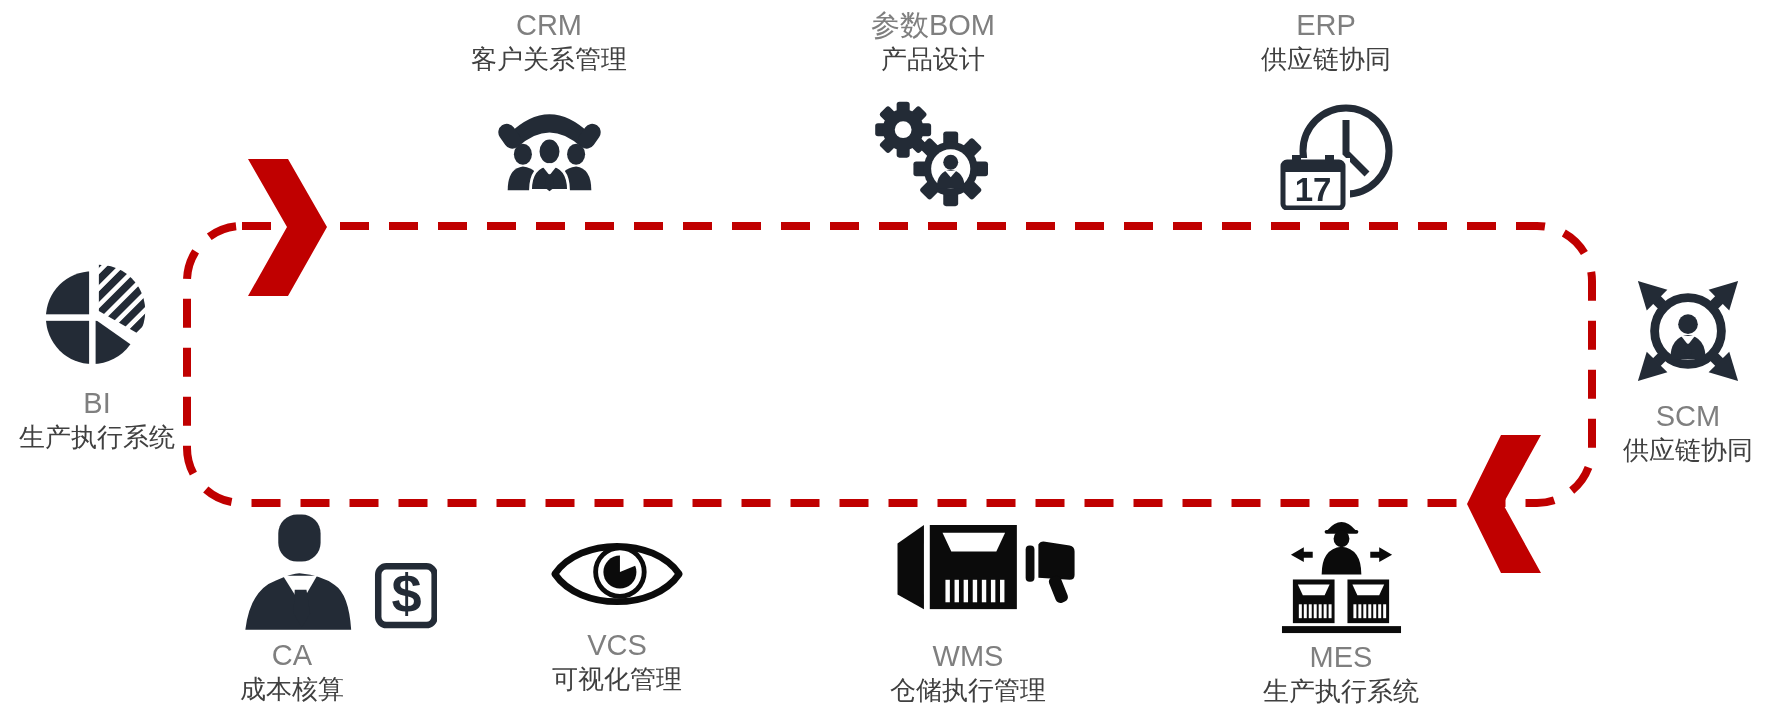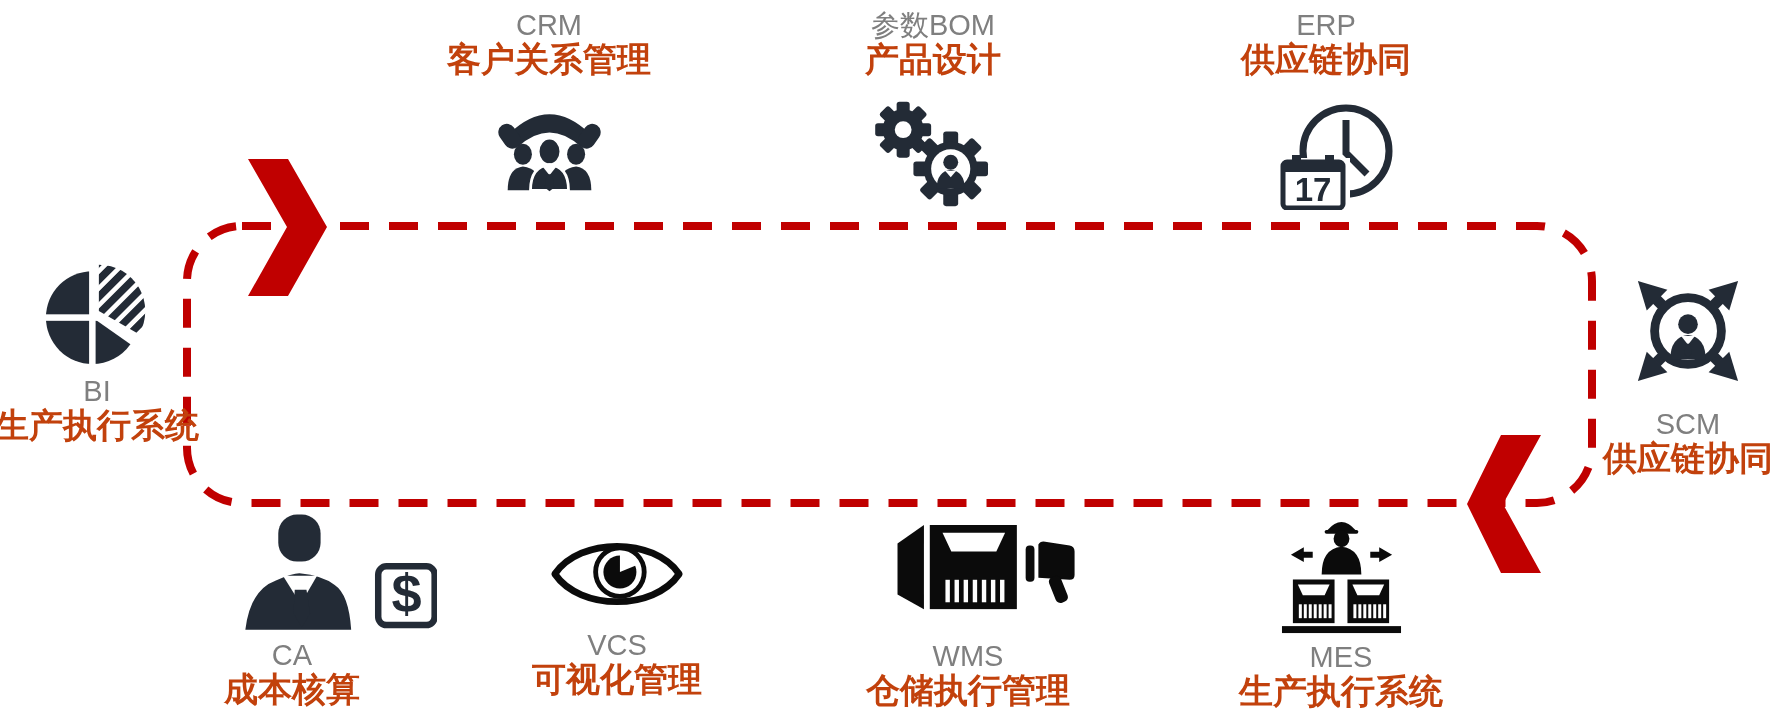--- a/index.html
+++ b/index.html
@@ -4,21 +4,21 @@
 <style>
   html,body{margin:0;padding:0;background:#fff;}
   #canvas{
     position:relative;width:1772px;height:717px;overflow:hidden;background:#ffffff;
     font-family:"Liberation Sans","DejaVu Sans",sans-serif;
   }
   .bg-svg{position:absolute;left:0;top:0;width:1772px;height:717px;}
   .node{position:absolute;width:240px;display:flex;flex-direction:column;align-items:center;text-align:center;}
   .label{color:#7f7f7f;}
   .abbr{font-size:29px;line-height:35px;color:#7f7f7f;}
-  .cn{font-size:34px;line-height:33px;color:#c2410c;font-weight:bold;}
+  .cn{font-size:26px;line-height:33px;color:#404040;}
   .icon{display:block;}
   .ic-dark{fill:#232b36;}
   .ic-black{fill:#0b0b0b;}
   svg text{font-family:"Liberation Sans","DejaVu Sans",sans-serif;}
 </style>
 </head>
 <body>
 
 <div id="canvas">
 
@@ -106,21 +106,21 @@
       </defs>
       <g class="ic-dark">
         <path d="M51,62 L51,12 A50,50 0 0 0 1,62 Z"></path>
         <path d="M51,62 L1,62 A50,50 0 0 0 51,112 Z"></path>
         <path d="M51,62 L92,90.7 A50,50 0 0 1 51,112 Z"></path>
       </g>
       <rect x="-2" y="58.5" width="108" height="7" fill="#ffffff"></rect>
       <rect x="47.5" y="8" width="7" height="106" fill="#ffffff"></rect>
       <path d="M51,62 L51,12 A50,50 0 0 1 94.3,87 Z" transform="translate(7,-7)" fill="url(#hatchBI)"></path>
     </svg>
-    <div class="label" style="margin-top:6px;">
+    <div class="label" style="margin-top:18px;">
       <div class="abbr">BI</div>
       <div class="cn">生产执行系统</div>
     </div>
   </div>
 
   <div class="node" style="left:1568px;top:275px;">
     <svg class="icon" width="110" height="112" viewBox="0 0 112 112">
       <g stroke="#232b36" stroke-width="11">
         <path d="M56,56 L24,24"></path>
           <path d="M56,56 L88,24"></path>
@@ -132,21 +132,21 @@
         <path d="M107,5 L77,14 L98,35 Z"></path>
         <path d="M5,107 L35,98 L14,77 Z"></path>
         <path d="M107,107 L77,98 L98,77 Z"></path>
       </g>
       <circle cx="56" cy="56" r="34" fill="#ffffff" stroke="#232b36" stroke-width="9"></circle>
       <circle cx="56" cy="49" r="10" class="ic-dark"></circle>
       <path d="M38,85 Q38,62 56,60 Q74,62 74,85 Z" class="ic-dark"></path>
       <path d="M49,61 L56,70 L63,61 Z" fill="#ffffff"></path>
       <path d="M54,69 L58,69 L60,79 L56,83 L52,79 Z" class="ic-dark"></path>
     </svg>
-    <div class="label" style="margin-top:20px;">
+    <div class="label" style="margin-top:12px;">
       <div class="abbr">SCM</div>
       <div class="cn">供应链协同</div>
     </div>
   </div>
 
   <div class="node" style="left:172px;top:512px;">
     <svg class="icon" style="transform:translateX(48px);" width="194" height="118" viewBox="0 0 165 100">
       <g class="ic-dark">
         <rect x="30" y="2" width="36" height="40" rx="16"></rect>
         <path d="M2,100 Q6,66 28,58 Q42,52 48,52 Q68,54 78,62 Q90,70 92,100 Z"></path>

